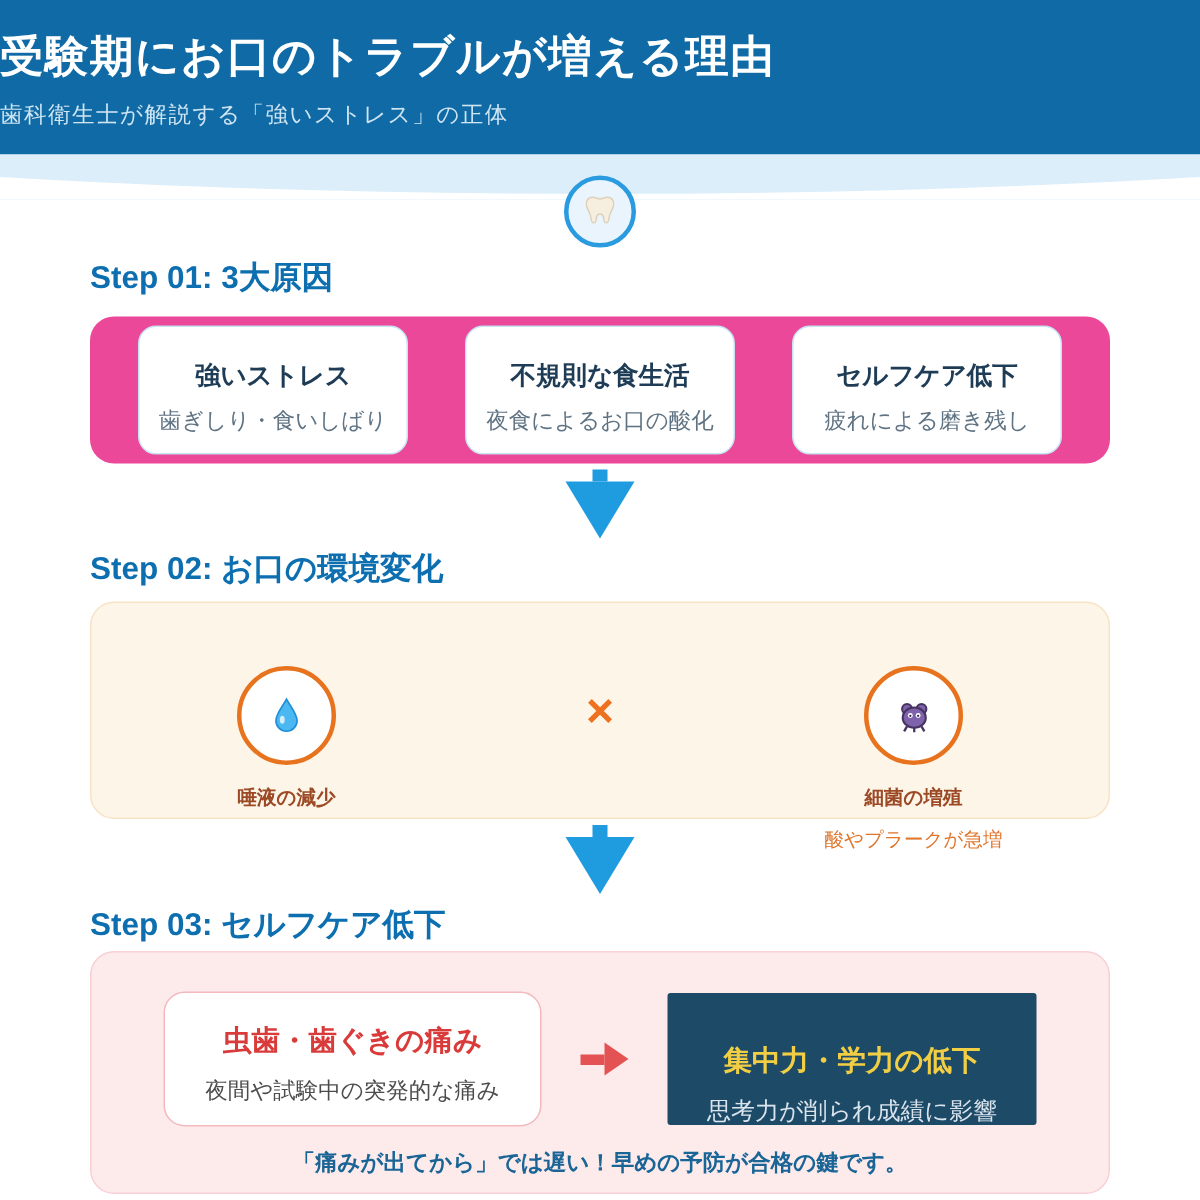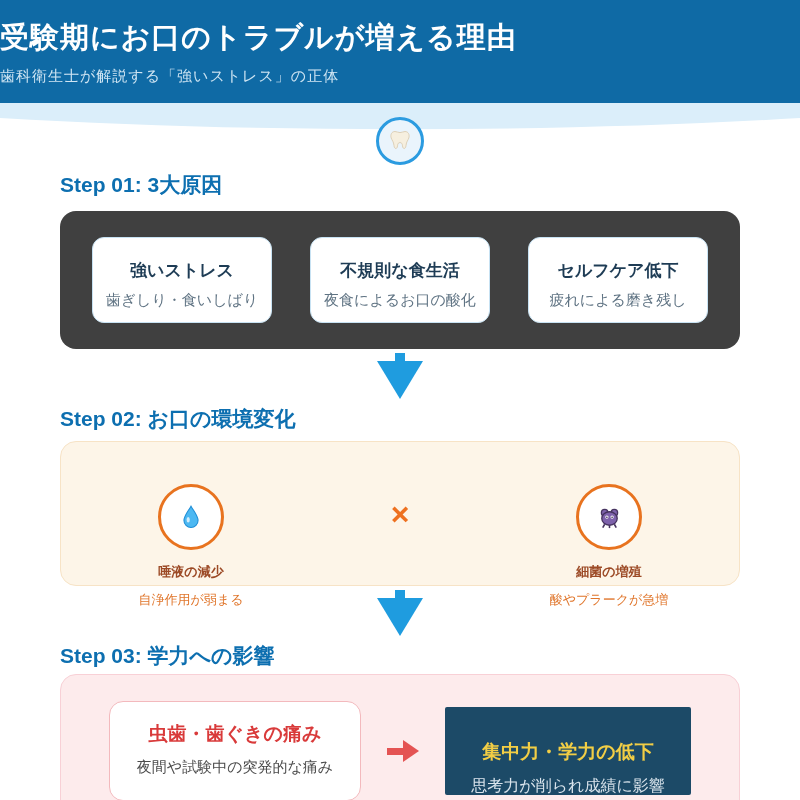--- a/index.html
+++ b/index.html
@@ -17,22 +17,22 @@
   .band { position:absolute; top:0; left:0; width:800px; height:30px; background:#dbeefa; }
   .curve { position:absolute; top:15px; left:0; width:800px; height:15px; display:block; }
   .badge { position:absolute; left:50%; top:14px; transform:translateX(-50%);
     width:48px; height:48px; border-radius:50%; background:#eaf4fc;
     border:3px solid #2b9be0; display:flex; align-items:center; justify-content:center; z-index:3; }
 
   .main { padding:0 60px; }
   .step-heading { font-size:21px; font-weight:bold; color:#0d6fb0; margin-top:6px; }
 
   
-  .panel1 { margin-top:12px; background:#404040; border-radius:16px;
-    padding:26px 32px; display:flex; gap:38px; }
+  .panel1 { margin-top:12px; background:#ec4899; border-radius:16px;
+    padding:6px 32px; display:flex; gap:38px; }
   .card1 { flex:1; background:#fff; border:1.5px solid #c7e2f3; border-radius:12px;
     text-align:center; padding:21px 6px; height:86px; }
   .card1 .t { font-size:17px; font-weight:bold; color:#1e3c55; }
   .card1 .s { font-size:15px; color:#5f7383; margin-top:9px; }
 
   
   .v-arrow { width:fit-content; margin:4px auto 0; display:flex; flex-direction:column; align-items:center; }
   .v-stem { width:10px; height:8px; background:#1f9cdf; }
   .v-head { width:0; height:0; border-left:23px solid transparent;
     border-right:23px solid transparent; border-top:38px solid #1f9cdf; }
@@ -46,21 +46,21 @@
     border:3px solid #e8731f; margin:0 auto; display:flex; align-items:center; justify-content:center; }
   .s2-title { margin-top:13px; font-size:13px; font-weight:bold; color:#9c4a26; }
   .s2-sub { margin-top:10px; font-size:13px; color:#e0762c; }
   .multiply { position:absolute; left:50%; top:72px; transform:translate(-50%,-50%);
     font-size:32px; font-weight:bold; color:#ee7120; }
 
   
   .panel3 { margin-top:4px; background:#fdebec; border:1.5px solid #f8d0d6;
     border-radius:16px; padding:26px 0 10px; }
   .s3-row { display:flex; align-items:center; justify-content:center; gap:26px; }
-  .cause-card { width:252px; height:100px; background:#fff; border:1.5px solid #f3b9bd;
+  .cause-card { width:252px; height:90px; background:#fff; border:1.5px solid #f3b9bd;
     border-radius:14px; text-align:center; padding-top:19px; }
   .cause-card .t { font-size:19px; font-weight:bold; color:#d93a3a; }
   .cause-card .s { font-size:15px; color:#4c4c4c; margin-top:11px; }
   .h-arrow { display:flex; align-items:center; }
   .h-stem { width:16px; height:7px; background:#e45353; }
   .h-head { width:0; height:0; border-top:11px solid transparent;
     border-bottom:11px solid transparent; border-left:16px solid #e45353; }
   .effect-card { width:246px; height:88px; background:#1c4a67; border-radius:2px;
     text-align:center; padding-top:32px; }
   .effect-card .t { font-size:19px; font-weight:bold; color:#f2ce45; }
@@ -113,21 +113,20 @@
   <div class="step-heading">Step 02: お口の環境変化</div>
   <div class="panel2">
     <div class="s2-item left">
       <div class="s2-circle">
         <svg width="26" height="26" viewBox="0 0 24 24">
           <path d="M12 2 C9.5 6.5 5.5 11 5.5 15.2 A6.5 6.5 0 0 0 18.5 15.2 C18.5 11 14.5 6.5 12 2 Z" fill="#4cb8f2" stroke="#1f8ed6" stroke-width="1"></path>
           <ellipse cx="9.4" cy="14.6" rx="1.5" ry="2.5" fill="rgba(255,255,255,0.75)"></ellipse>
         </svg>
       </div>
       <div class="s2-title">唾液の減少</div>
-      <div class="s2-sub">自浄作用が弱まる</div>
     </div>
 
     <div class="multiply">×</div>
 
     <div class="s2-item right">
       <div class="s2-circle">
         <svg width="27" height="27" viewBox="0 0 28 28">
           <line x1="9" y1="21" x2="7" y2="24.5" stroke="#46335f" stroke-width="1.6"></line>
           <line x1="19" y1="21" x2="21" y2="24.5" stroke="#46335f" stroke-width="1.6"></line>
           <line x1="14" y1="22" x2="14" y2="25" stroke="#46335f" stroke-width="1.6"></line>
@@ -143,21 +142,21 @@
       <div class="s2-title">細菌の増殖</div>
       <div class="s2-sub">酸やプラークが急増</div>
     </div>
   </div>
 
   <div class="v-arrow">
     <div class="v-stem"></div>
     <div class="v-head"></div>
   </div>
 
-  <div class="step-heading">Step 03: 学力への影響</div>
+  <div class="step-heading">Step 03: セルフケア低下</div>
   <div class="panel3">
     <div class="s3-row">
       <div class="cause-card">
         <div class="t">虫歯・歯ぐきの痛み</div>
         <div class="s">夜間や試験中の突発的な痛み</div>
       </div>
       <div class="h-arrow">
         <div class="h-stem"></div>
         <div class="h-head"></div>
       </div>

